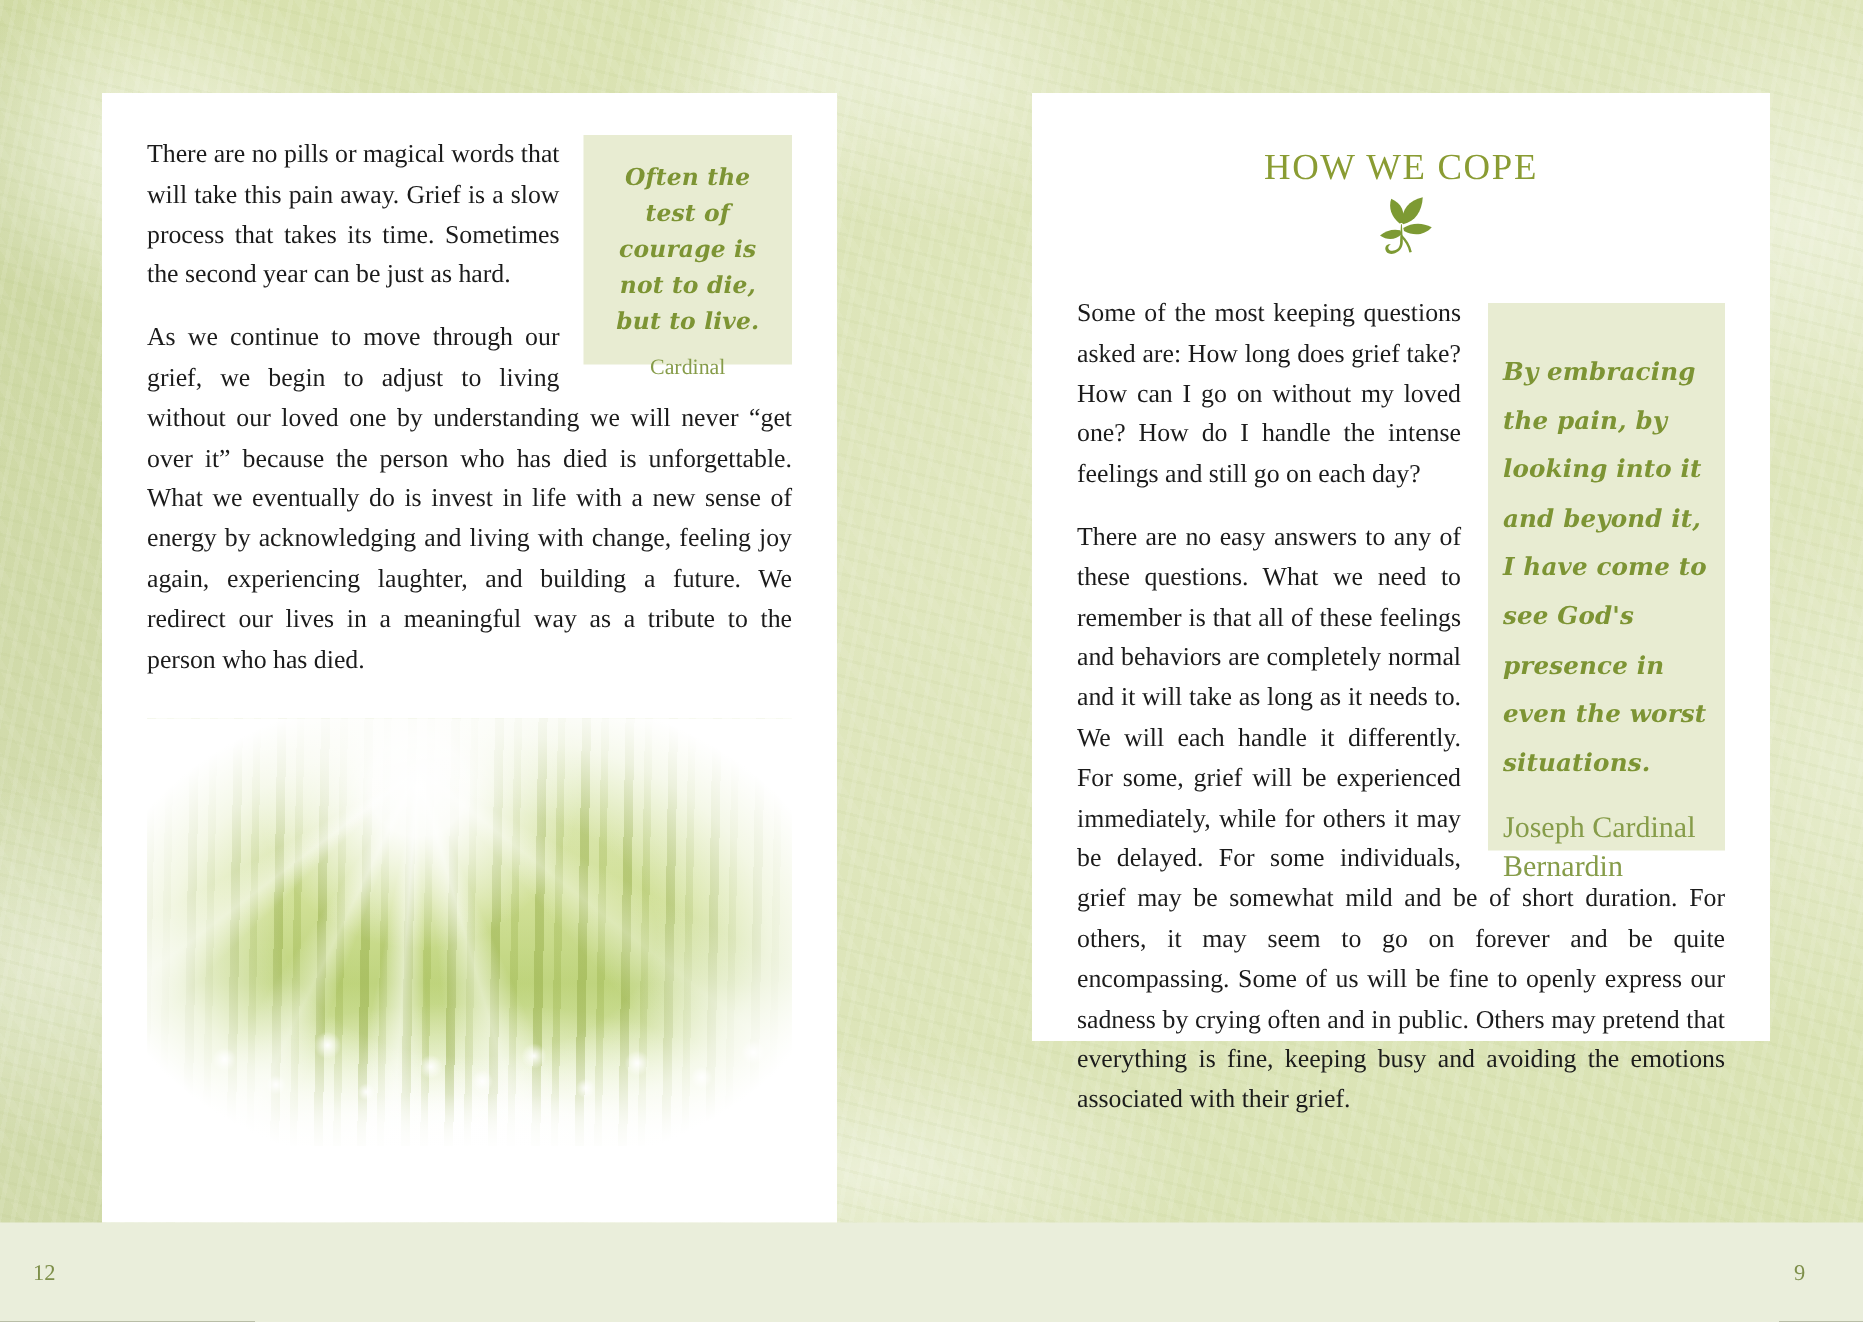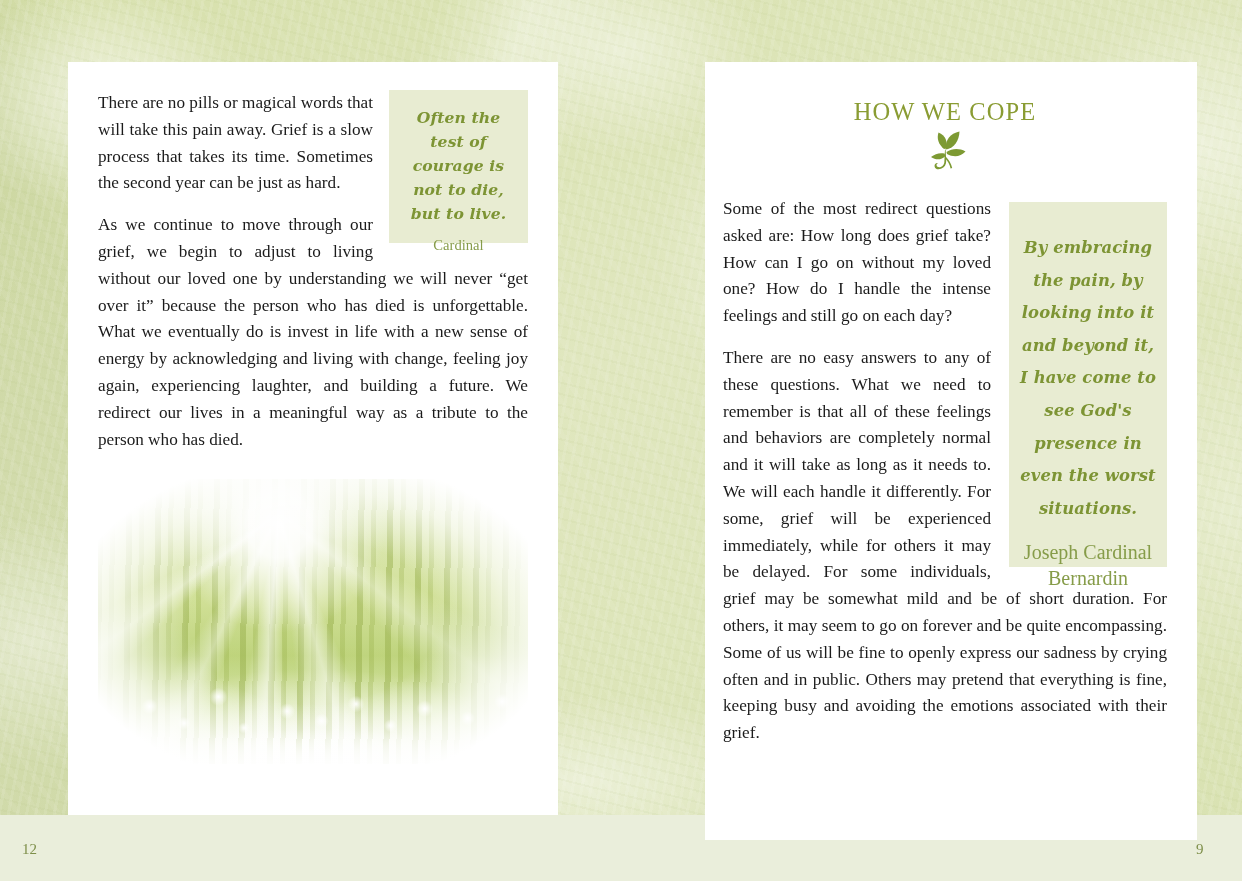--- a/index.html
+++ b/index.html
@@ -74,23 +74,22 @@
     left: 68px;
     top: 62px;
     width: 490px;
     height: 753px;
     padding: 28px 30px 20px 30px;
   }
   #page-right {
     left: 688px;
     top: 62px;
     width: 492px;
-    height: 778px;
-    padding: 26px 30px 20px 18px;
-    margin-left: 17px;
+    height: 632px;
+    padding: 26px 30px 20px 30px;
   }
 
   
   .body-text {
     font-family: "Liberation Serif", serif;
     font-size: 17.2px;
     line-height: 26.8px;
     color: #1b1b1b;
     text-align: justify;
     margin: 0;
@@ -206,21 +205,20 @@
     line-height: 0;
   }
   #right-quote-box {
     float: right;
     width: 158px;
     height: 365px;
     margin: 6px 0 8px 18px;
     background: #e8ecd2;
     box-sizing: border-box;
     padding: 30px 10px 10px 10px;
-    text-align: center;
   }
   #right-quote-text {
     font-size: 16.4px;
     line-height: 32.6px;
   }
   #right-quote-author {
     font-size: 20px;
     line-height: 26px;
     margin-top: 14px;
   }
@@ -278,21 +276,21 @@
           <path d="M30.6 26.5 C33.8 29.5 36.2 33.5 37.2 38 L35.6 38.4 C34.7 34.2 32.7 30.7 29.8 28 Z"></path>
         </g>
       </svg>
     </div>
 
     <div id="right-quote-box">
       <div class="script-quote" id="right-quote-text">By embracing the pain, by looking into it and beyond it, I have come to see God's presence in even the worst situations.</div>
       <div class="quote-author" id="right-quote-author">Joseph Cardinal Bernardin</div>
     </div>
 
-    <p class="body-text" id="right-para-1">Some of the most redirect questions asked are: How long does grief take? How can I go on without my loved one? How do I handle the intense feelings and still go on each day?</p>
+    <p class="body-text" id="right-para-1">Some of the most keeping questions asked are: How long does grief take? How can I go on without my loved one? How do I handle the intense feelings and still go on each day?</p>
 
     <p class="body-text" id="right-para-2">There are no easy answers to any of these questions. What we need to remember is that all of these feelings and behaviors are completely normal and it will take as long as it needs to. We will each handle it differently. For some, grief will be experienced immediately, while for others it may be delayed. For some individuals, grief may be somewhat mild and be of short duration. For others, it may seem to go on forever and be quite encompassing. Some of us will be fine to openly express our sadness by crying often and in public. Others may pretend that everything is fine, keeping busy and avoiding the emotions associated with their grief.</p>
 
   </div>
 
   <div class="folio" id="folio-left">12</div>
 
   <div class="folio" id="folio-right">9</div>
 
 </div>

